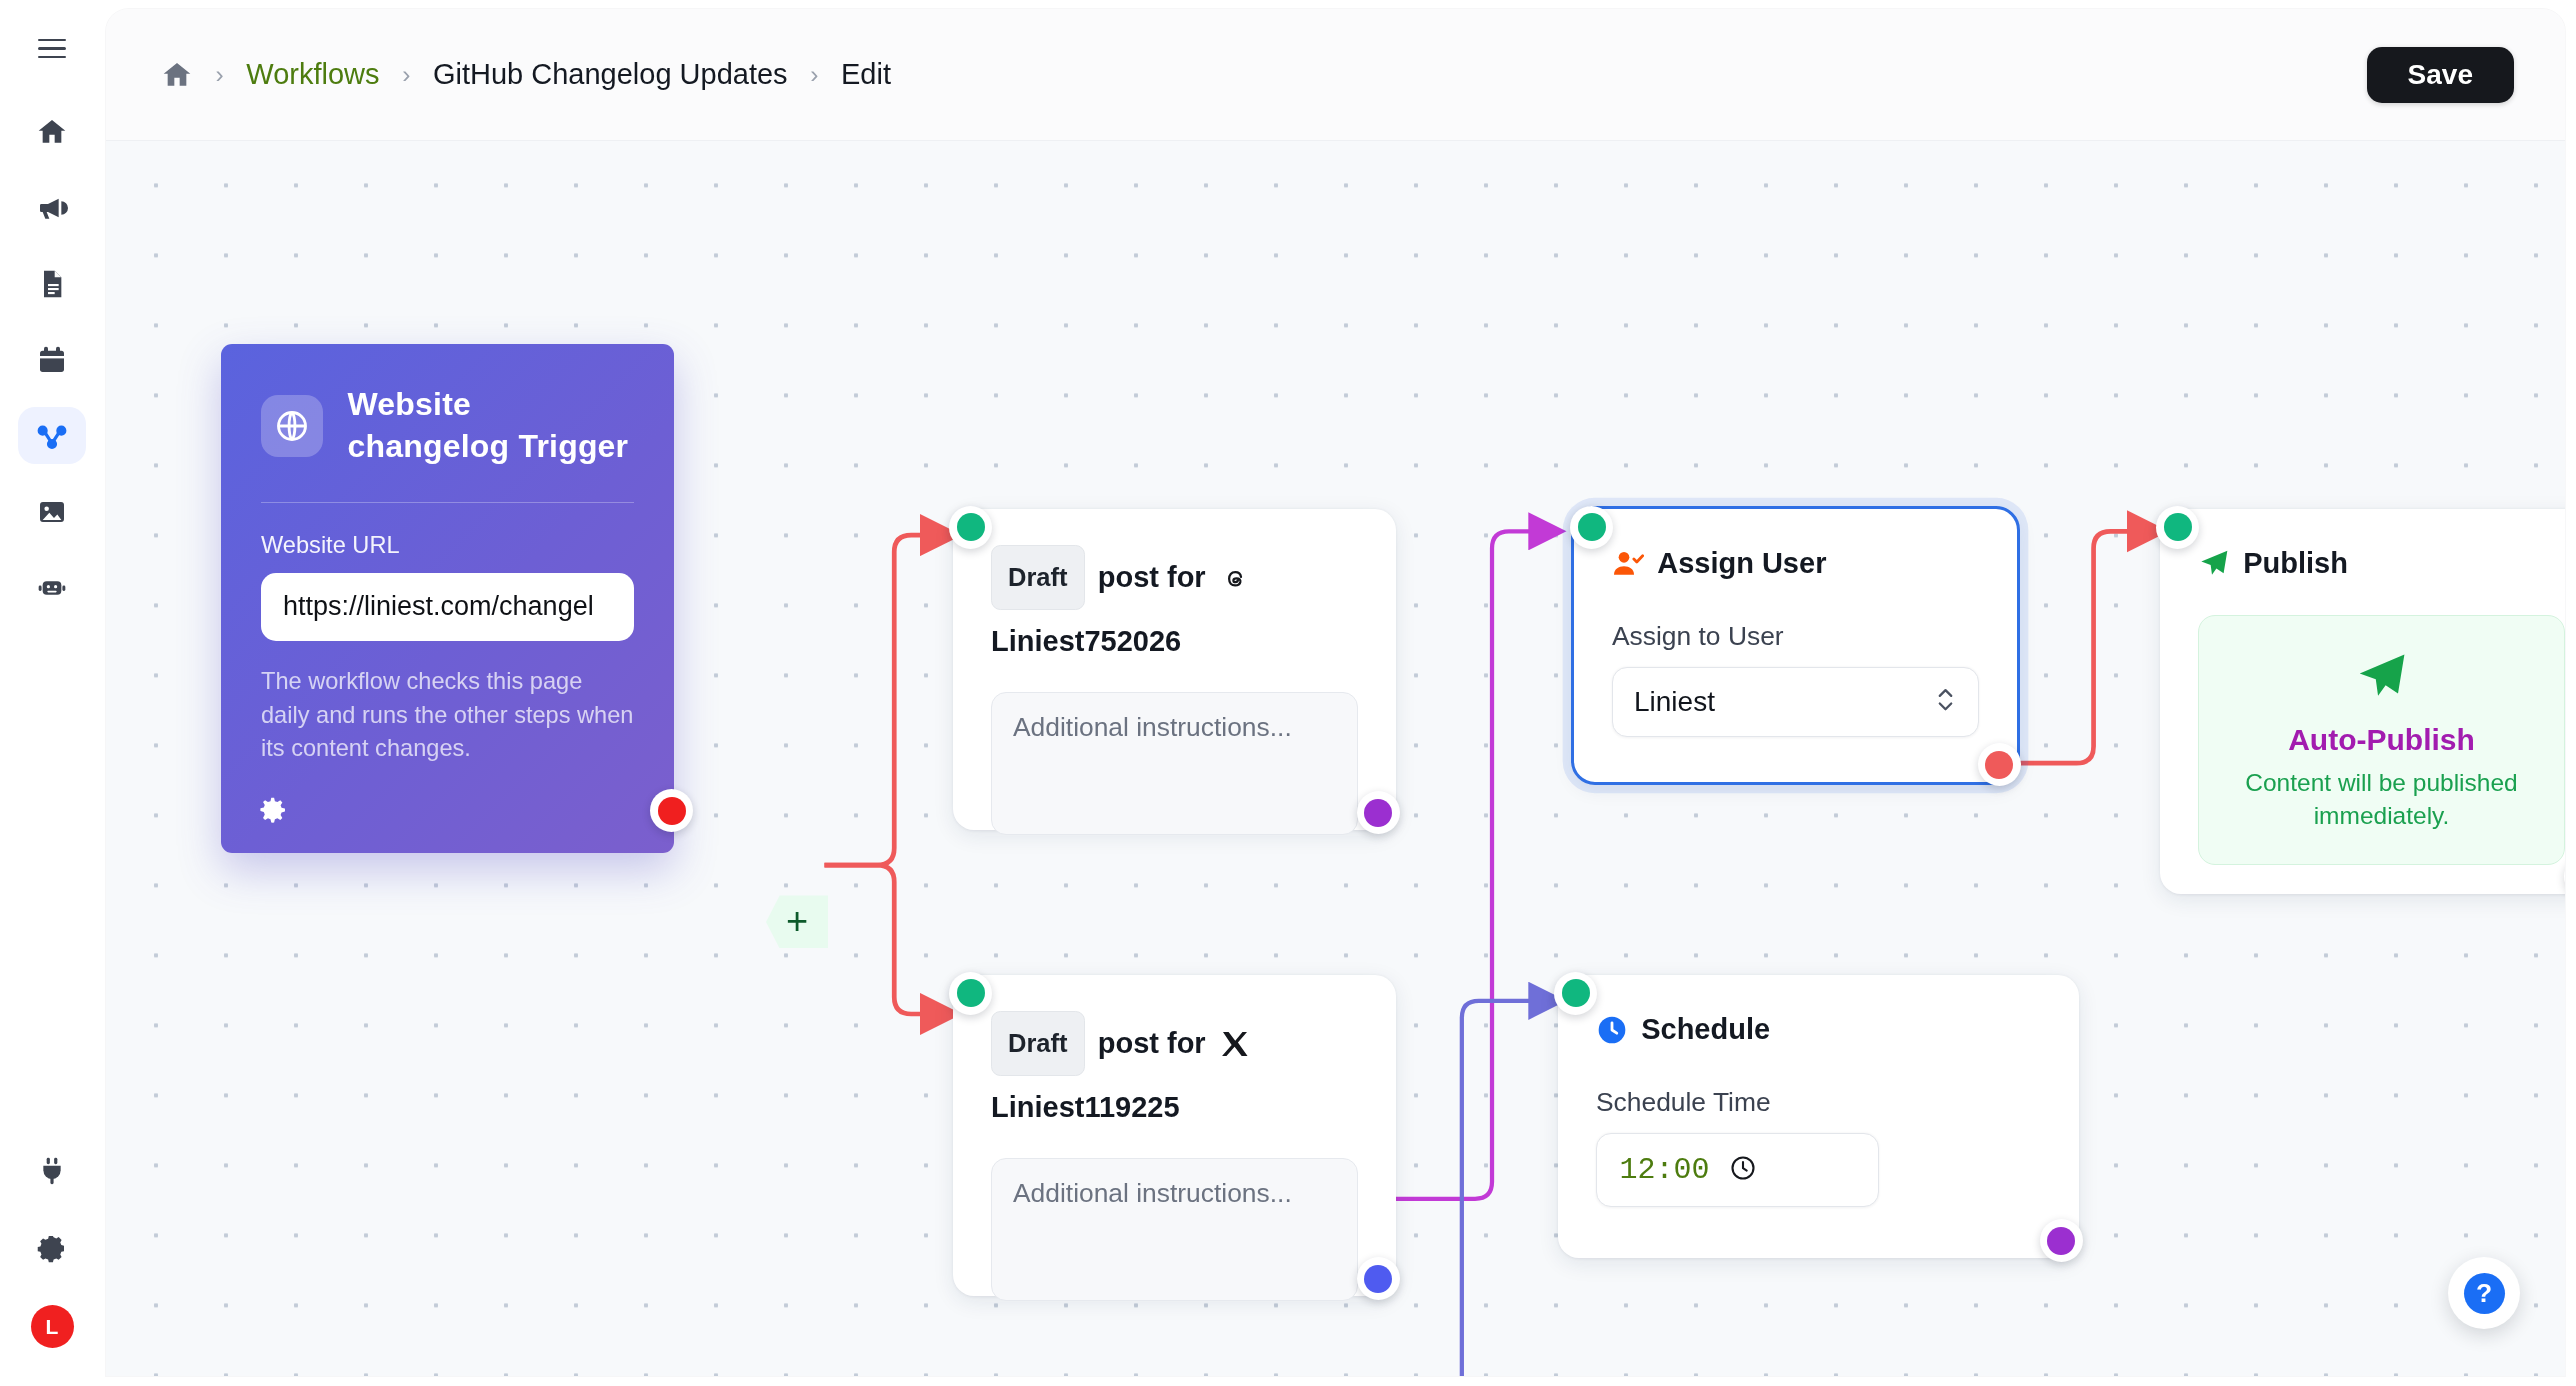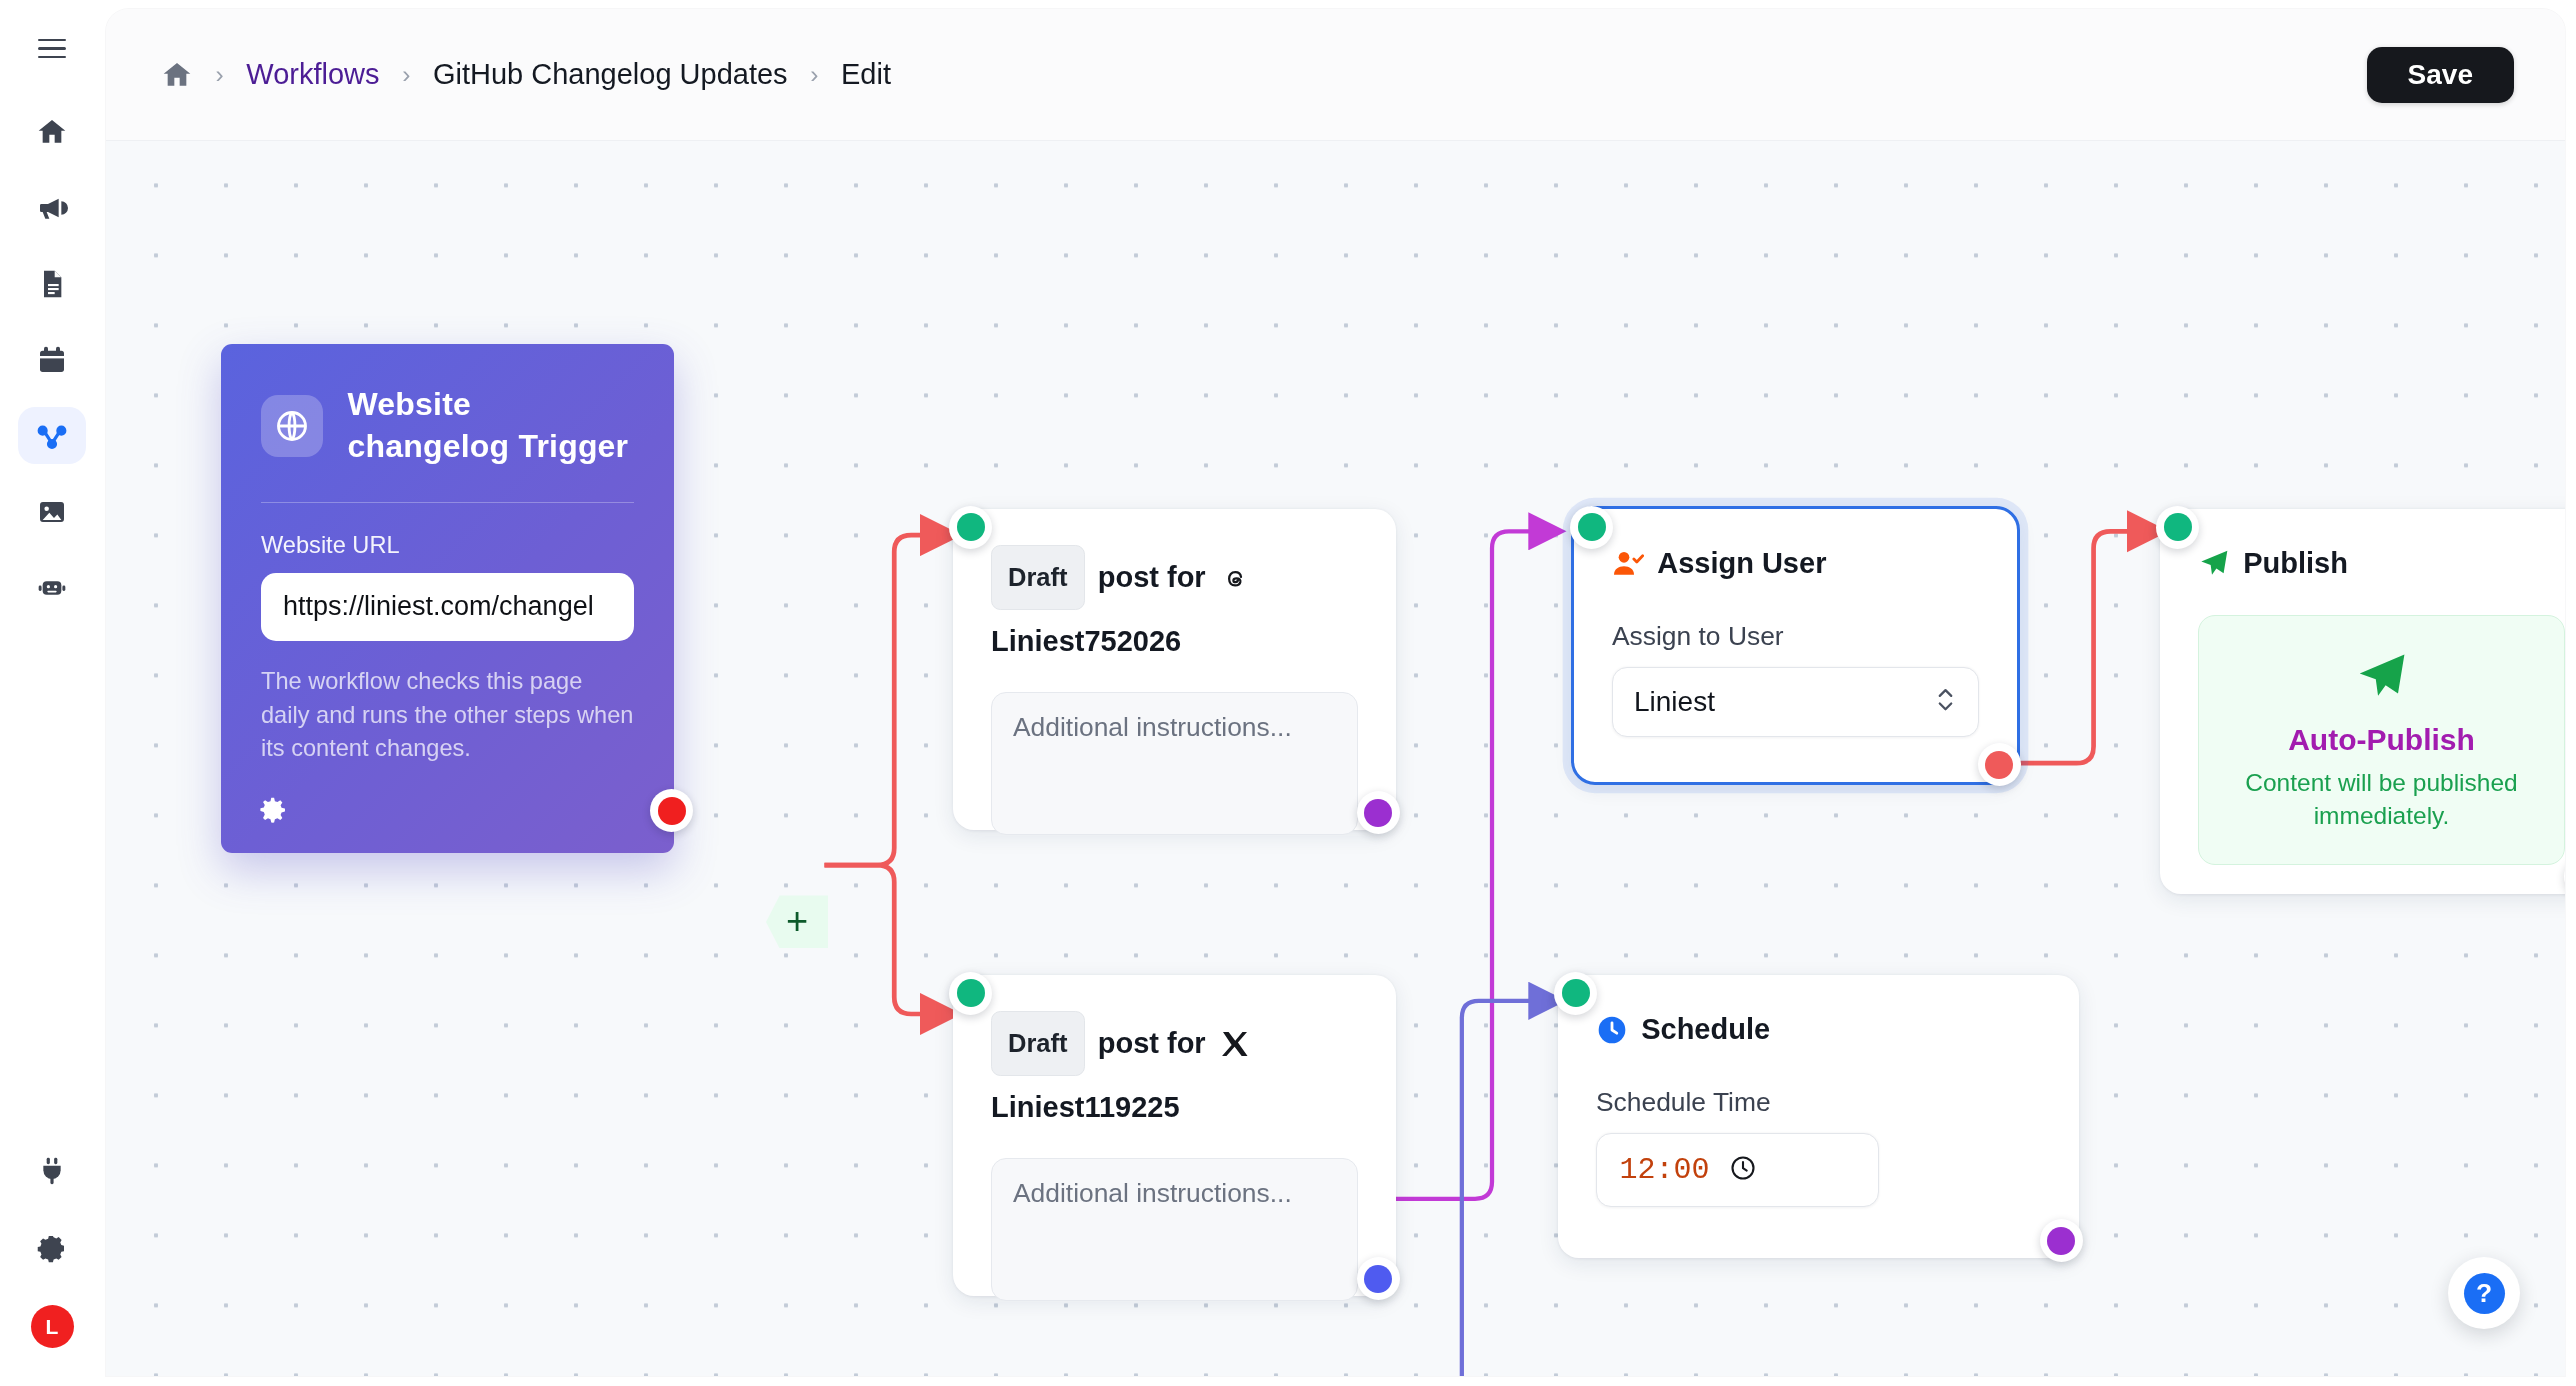--- a/index.html
+++ b/index.html
@@ -34,21 +34,21 @@
     position: absolute; left: 106px; top: 9.4px; width: 2459px; height: 1367px;
     background: #fafbfc; border-radius: 22.6px 22.6px 0 0; overflow: hidden;
     box-shadow: 0 0 0 0.9px rgba(15,23,42,0.04);
   }
   .topbar {
     position: relative; height: 132px; background:#fbfbfc; display:flex; align-items:center;
     padding: 0 51px 0 55px; border-bottom: 0.9px solid #eef0f3;
   }
   .breadcrumb { display:flex; align-items:center; gap: 22.6px; font-size: 29px; }
   .crumb-home svg { width: 32px; height: 32px; display:block; }
-  .crumb { color:#4c1d95; cursor:pointer; white-space:nowrap; }
+  .crumb { color:#4d7c0f; cursor:pointer; white-space:nowrap; }
   .crumb.dark { color:#141922; }
   .chev { color:#9aa1ad; font-size: 24.5px; }
   .save-btn {
     margin-left:auto; background:#16181d; color:#fff; font-size: 28px; font-weight: 700;
     padding: 12px 41px; border-radius: 15px; border:none; cursor:pointer;
     box-shadow: 0 1.9px 5.7px rgba(0,0,0,0.16);
   }
 
   
   .canvas {
@@ -105,21 +105,21 @@
     font-size: 28px; color:#11151c; padding: 0 21px; appearance:none;
     font-family: "Liberation Sans", sans-serif; box-shadow: 0 0.9px 2.8px rgba(16,24,40,0.06); cursor:pointer;
   }
   .sel-arrow { position:absolute; right: 22.6px; top: 50%; transform: translateY(-50%);
     pointer-events:none; color:#4b5261; font-size:22.6px; line-height:1; }
   .time-wrap {
     margin-top: 15px; width: 283px; height: 74px; background:#fff; border:0.9px solid #e3e6eb;
     border-radius: 15px; display:flex; align-items:center; gap: 19px; padding: 0 22.6px;
     box-shadow: 0 0.9px 2.8px rgba(16,24,40,0.06);
   }
-  .time-val { font-size: 30px; color:#c2410c; font-family: "Liberation Mono", monospace; }
+  .time-val { font-size: 30px; color:#4d7c0f; font-family: "Liberation Mono", monospace; }
   .autopub {
     margin-top: 32px; background:#f0fdf4; border:0.9px solid #d4f3de; border-radius: 17px;
     padding: 34px 24.5px 32px; text-align:center;
   }
   .autopub .big { margin-top: 15px; font-size: 30px; font-weight:700; color:#a21caf; }
   .autopub .sm { margin-top: 9.4px; font-size: 24.5px; color:#1aa04f; line-height:1.35; }
 
   
   .port { position:absolute; width: 43px; height: 43px; border-radius:50%; background:#fff;
     display:flex; align-items:center; justify-content:center;

